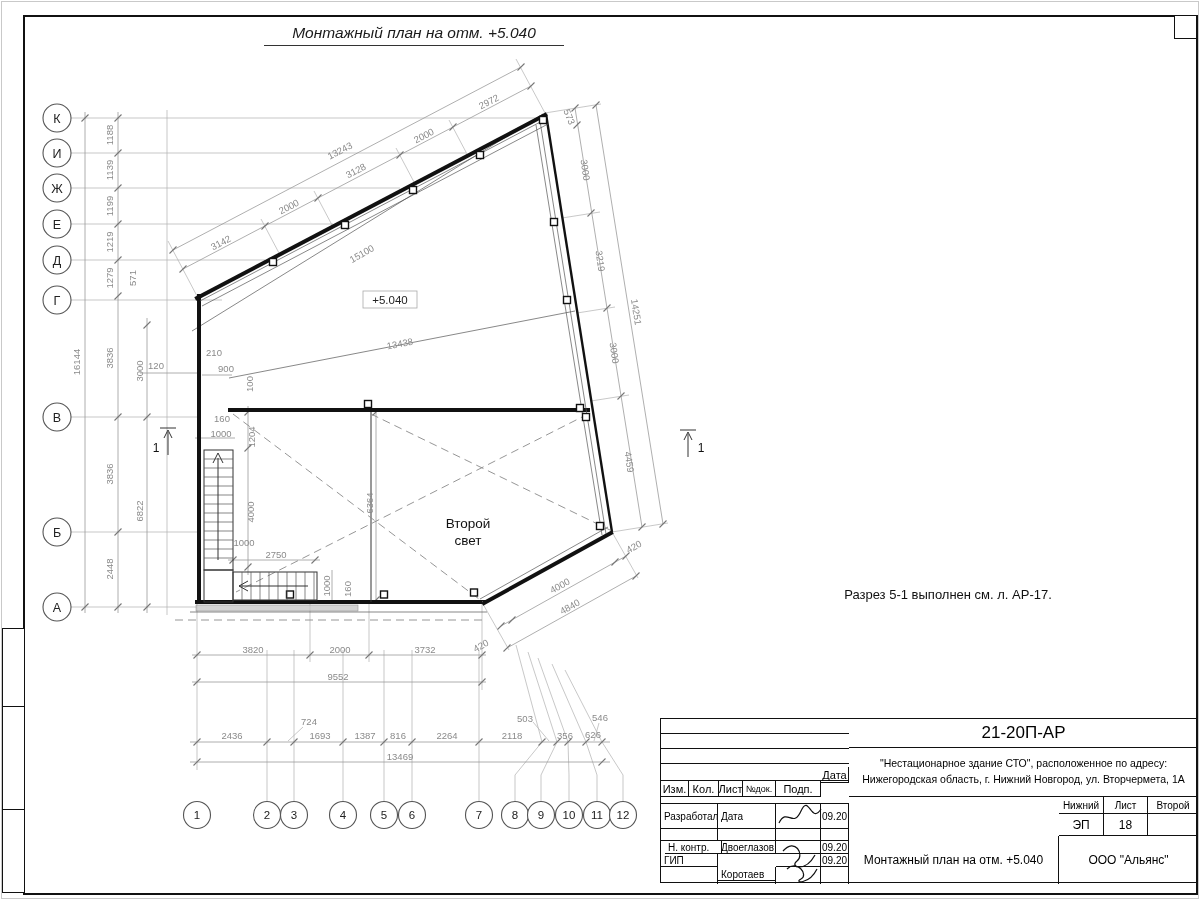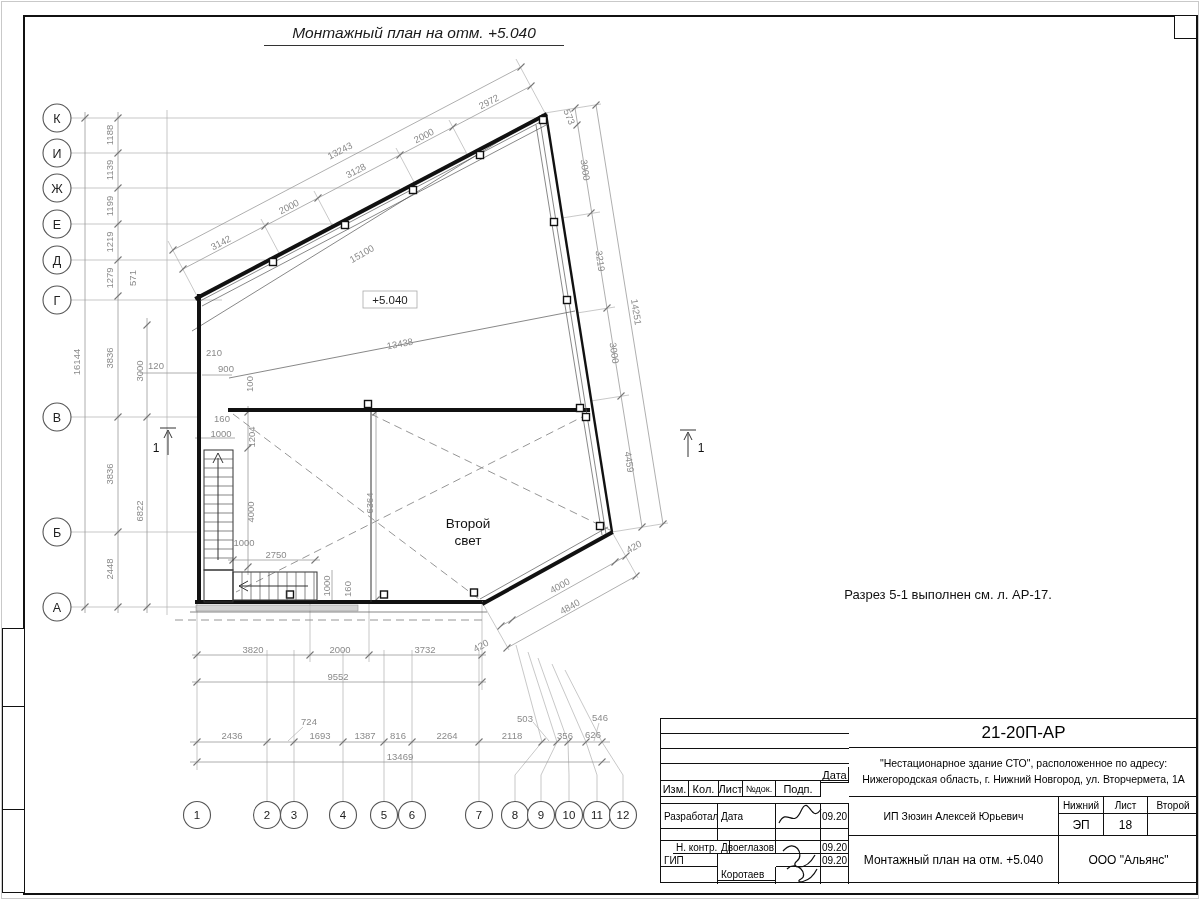--- a/index.html
+++ b/index.html
@@ -265,39 +265,38 @@
     <div class="cell" style="left:0;top:78px;width:188px;height:7px;border-right:none"></div>
 
     <div class="cell f10 lft" style="left:0;top:85px;width:57px;height: 25px">Разработал</div>
     <div class="cell f10 lft" style="left:57px;top:85px;width:58px;height:25px">Дата</div>
     <div class="cell" style="left:115px;top:85px;width:45px;height:25px"></div>
     <div class="cell f10" style="left:160px;top:85px;width:28px;height:25px">09.20</div>
     <div class="cell" style="left:0;top:110px;width:57px;height:12px"></div>
     <div class="cell" style="left:57px;top:110px;width:58px;height:12px"></div>
     <div class="cell" style="left:115px;top:110px;width:45px;height:12px"></div>
     <div class="cell" style="left:160px;top:110px;width:28px;height:12px"></div>
-    <div class="cell f10 lft" style="left:12px;top:122px;width:57px;height:13px">Н. контр.</div>
+    <div class="cell f10 lft" style="left:4px;top:122px;width:57px;height:13px">Н. контр.</div>
     <div class="cell f10 lft" style="left:57px;top:122px;width:58px;height:13px">Двоеглазов</div>
     <div class="cell" style="left:115px;top:122px;width:45px;height:13px"></div>
     <div class="cell f10" style="left:160px;top:122px;width:28px;height:13px">09.20</div>
     <div class="cell f10 lft" style="left:0;top:135px;width:57px;height:13px">ГИП</div>
     <div class="cell f10 lft" style="left:57px;top:149px;width:58px;height:13px">Коротаев</div>
     <div class="cell" style="left:115px;top:135px;width:45px;height:13px"></div>
     <div class="cell f10" style="left:160px;top:135px;width:28px;height:13px">09.20</div>
     <div class="cell" style="left:0;top:148px;width:57px;height:17px;border-bottom:none"></div>
     <div class="cell" style="left:57px;top:148px;width:58px;height:17px;border-bottom:none"></div>
     <div class="cell" style="left:115px;top:148px;width:45px;height:17px;border-bottom:none"></div>
     <div class="cell" style="left:160px;top:148px;width:28px;height:17px;border-bottom:none"></div>
 
     <div class="cell f17" style="left:188px;top:0;width:349px;height:29px;border-right:none">21-20П-АР</div>
     <div class="cell proj f105" style="left:188px;top:29px;width:349px;height:49px;border-right:none">
       <span>"Нестационарное здание СТО", расположенное по адресу:</span>
       <span>Нижегородская область, г. Нижний Новгород, ул. Вторчермета, 1А</span>
     </div>
-    <div class="cell f105" style="left:188px;top:78px;width:210px;height:39px">ИП Зюзин Алексей Юрьевич</div>
     <div class="cell f12" style="left:188px;top:117px;width:210px;height:48px;border-bottom:none">Монтажный план на отм. +5.040</div>
     <div class="cell f10" style="left:398px;top:78px;width:45px;height:17px">Нижний</div>
     <div class="cell f10" style="left:443px;top:78px;width:44px;height:17px">Лист</div>
     <div class="cell f10" style="left:487px;top:78px;width:50px;height:17px;border-right:none">Второй</div>
     <div class="cell f12" style="left:398px;top:95px;width:45px;height:22px">ЭП</div>
     <div class="cell f12" style="left:443px;top:95px;width:44px;height:22px">18</div>
     <div class="cell" style="left:487px;top:95px;width:50px;height:22px;border-right:none"></div>
     <div class="cell f12" style="left:398px;top:117px;width:139px;height:48px;border-right:none;border-bottom:none">ООО "Альянс"</div>
 
     <svg width="50" height="80" viewBox="0 0 50 80" style="position:absolute;left:114px;top:84px">

